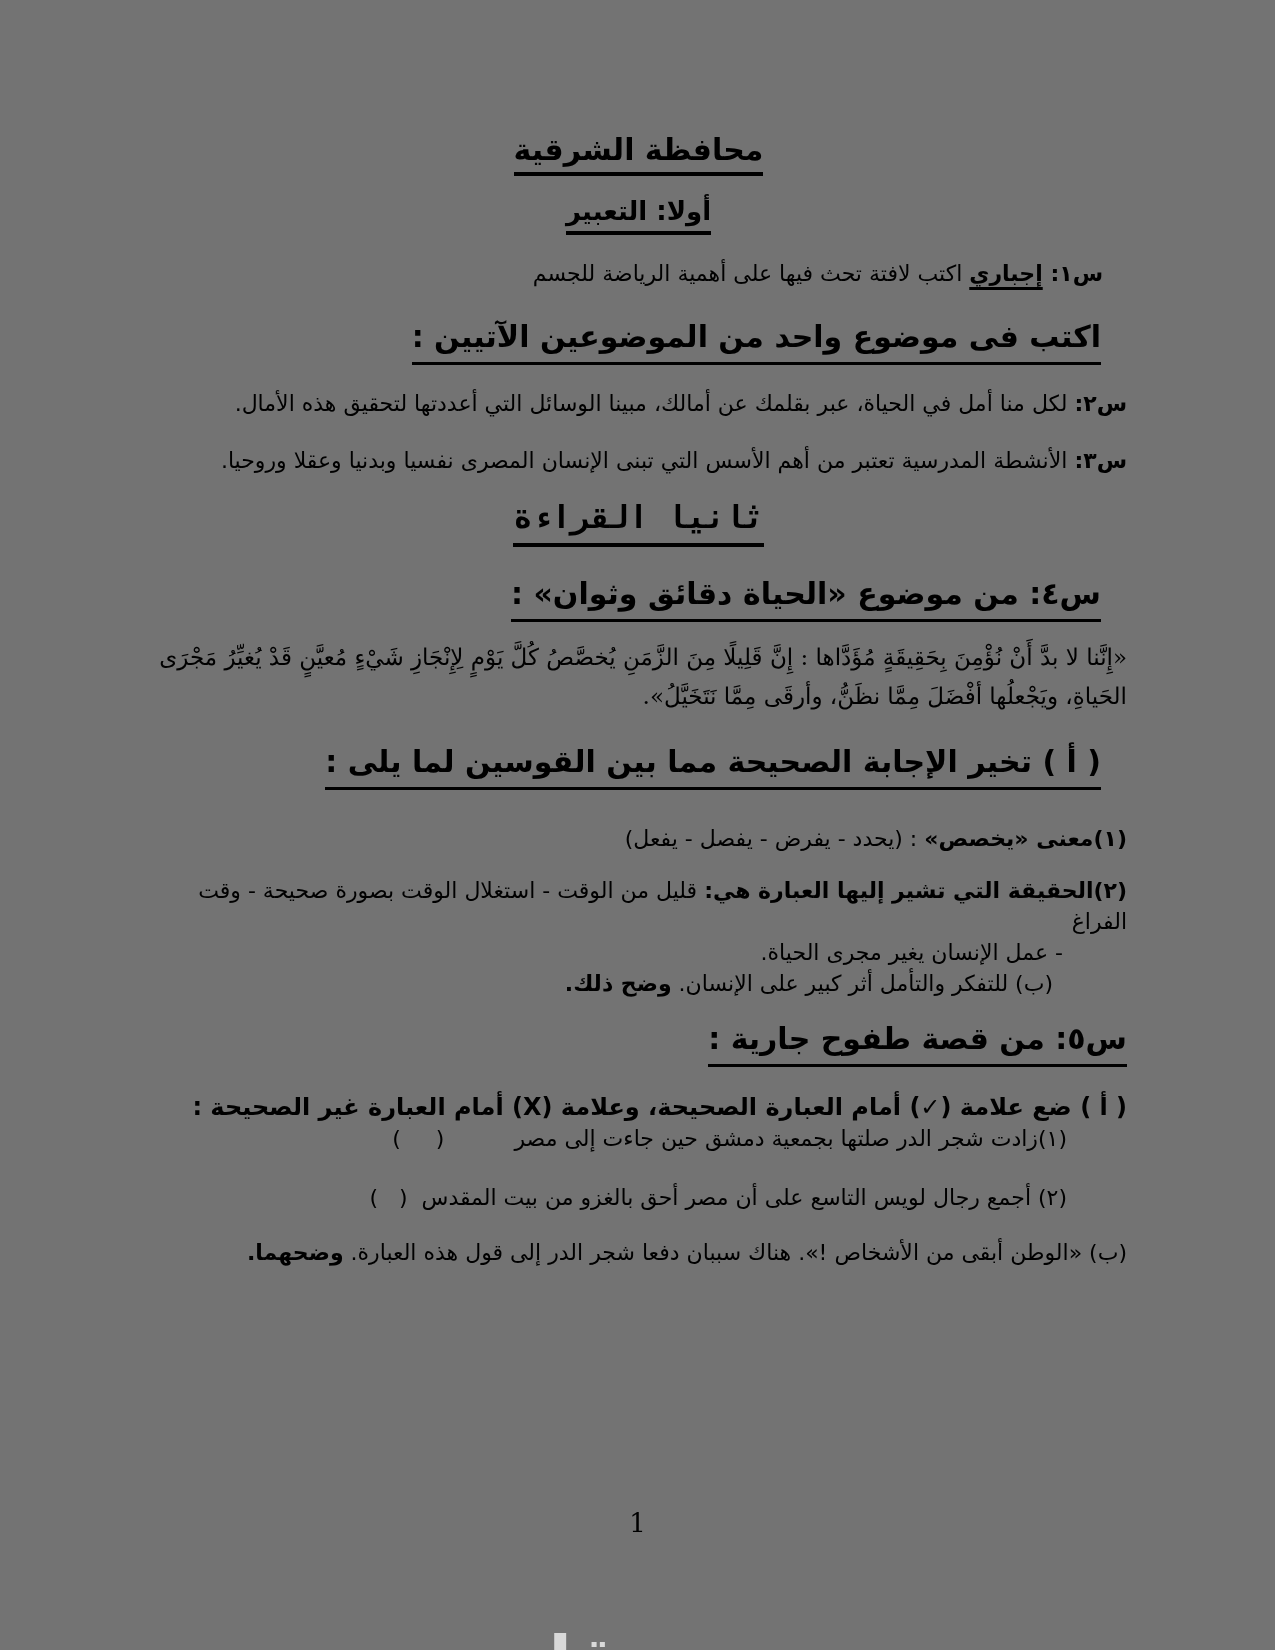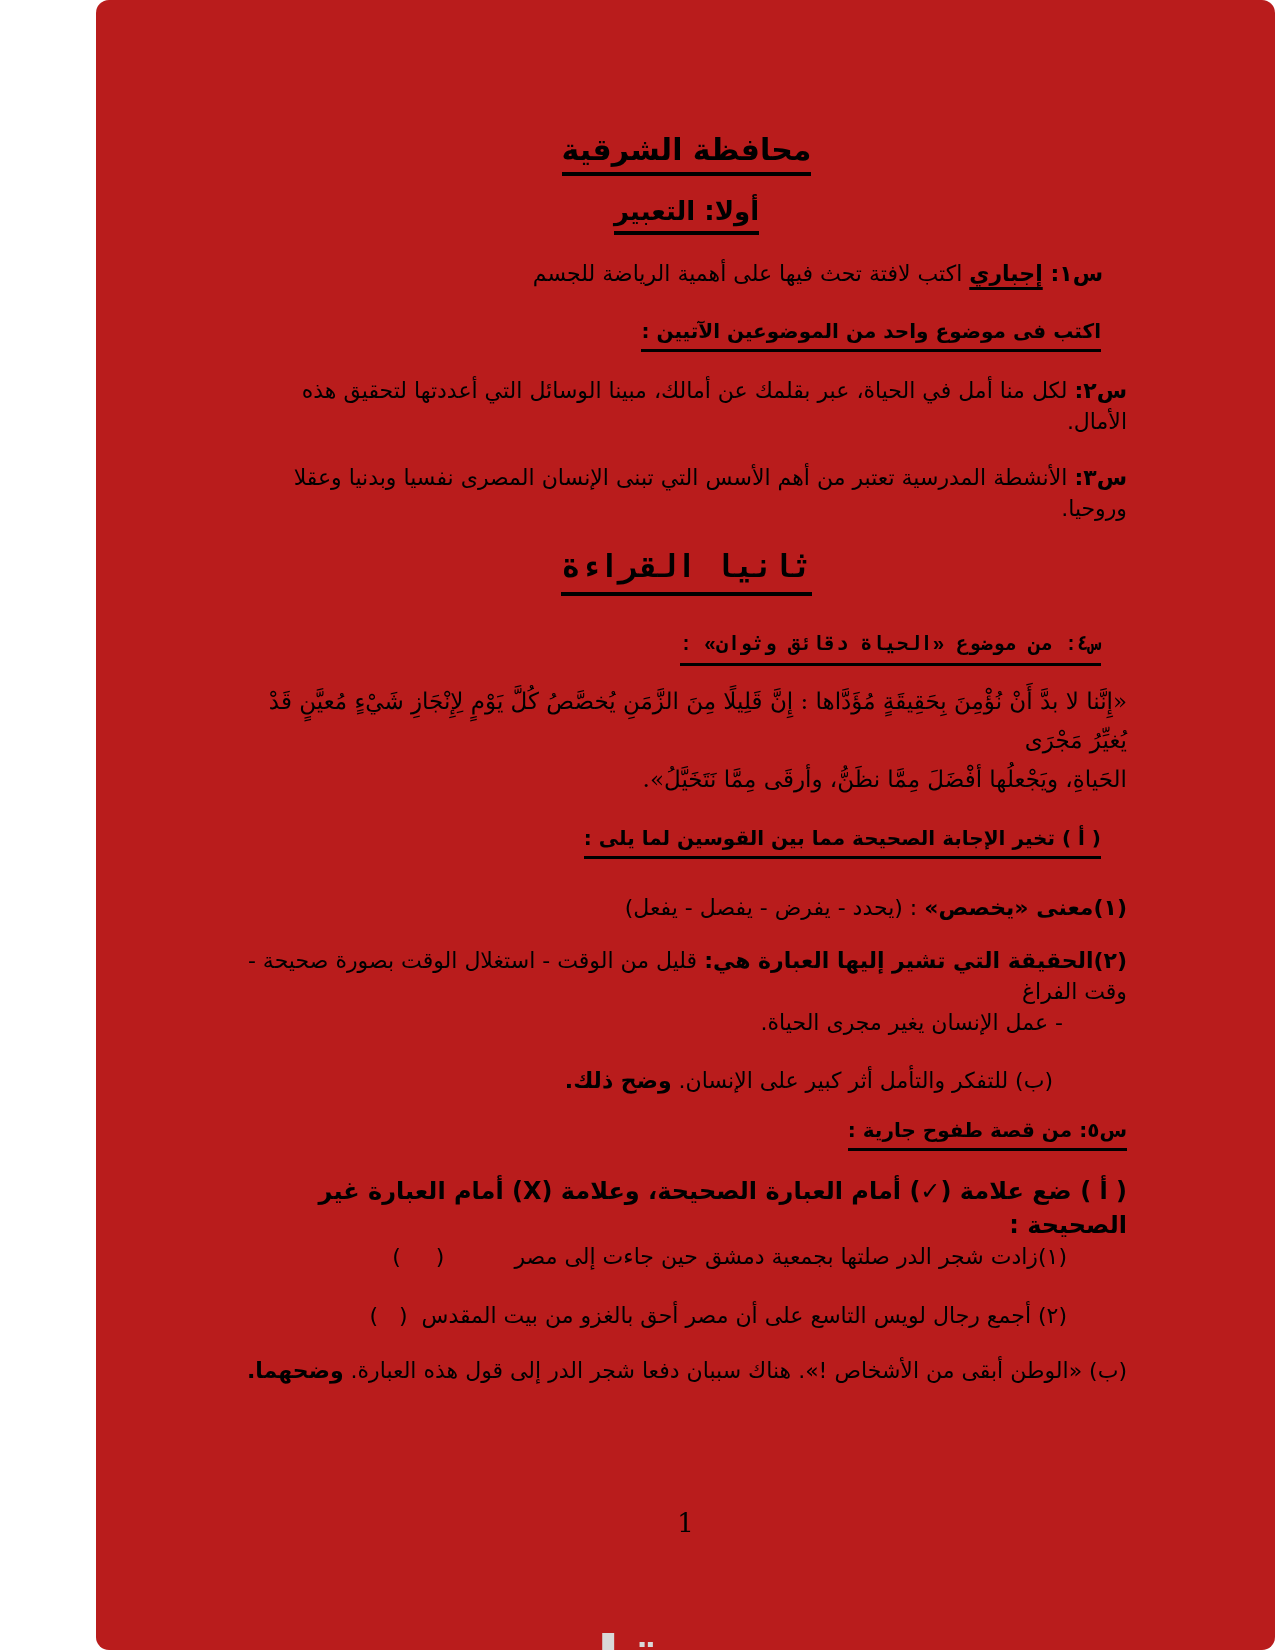--- a/index.html
+++ b/index.html
@@ -1,35 +1,34 @@
 <!DOCTYPE html>
 <html lang="ar" dir="rtl"><head>
 <meta charset="utf-8">
 <style>
   html,body{margin:0;padding:0;background:#ffffff;}
   .page{
     position:relative;
-    width:1179px;height:1650px;
-    background:#b91c1c;
+    width:1275px;height:1650px;
+    background:#737373;
     overflow:hidden;
     direction:rtl;
     font-family:"DejaVu Sans", sans-serif;
     color:#000;
-    border-radius:13px;
   }
   .content{padding:132px 148px 0 150px;}
   .center{text-align:center;}
   .hline{display:inline-block;border-bottom:4px solid #000;padding-bottom:5px;}
   .doc-title{font-size:30px;font-weight:bold;}
   .sec-title{font-size:26px;font-weight:bold;}
   .big-sec{font-size:32px;font-weight:bold;font-family:Liberation Mono, monospace;}
   .line{font-size:22px;line-height:1.4;text-align:right;}
   .b{font-weight:bold;}
   .u{text-decoration:underline;text-decoration-thickness:2.5px;text-underline-offset:6px;}
-  .qhead{font-size:20px;font-weight:bold;display:inline-block;border-bottom:3px solid #000;padding-bottom:4px;}
+  .qhead{font-size:30px;font-weight:bold;display:inline-block;border-bottom:3px solid #000;padding-bottom:4px;}
   .passage{font-family:"DejaVu Serif", serif;font-size:23px;line-height:1.7;text-align:right;}
   .cont-line{padding-right:64px;}
   .bracket1{margin-inline-start:70px;}
   .bracket2{margin-inline-start:14px;}
   .tf-item{padding-right:60px;}
   .pb-line{padding-right:74px;}
   .page-number{
     position:absolute;left:0;right:0;top:1508px;
     text-align:center;font-size:26px;direction:ltr;
     font-family:"DejaVu Serif", serif;
@@ -69,21 +68,21 @@
     </div>
 
     <div class="line" style="margin-top:26px;">
       <span class="b">س٣:</span><span> الأنشطة المدرسية تعتبر من أهم الأسس التي تبنى الإنسان المصرى نفسيا وبدنيا وعقلا وروحيا.</span>
     </div>
 
     <div class="center" style="margin-top:22px;">
       <span class="big-sec hline">ثانيا القراءة</span>
     </div>
 
-    <div class="line" style="margin-top:34px;padding-right:26px;font-family:Liberation Mono, monospace;">
+    <div class="line" style="margin-top:26px;padding-right:26px;">
       <span class="qhead">س٤: من موضوع «الحياة دقائق وثوان» :</span>
     </div>
 
     <div class="passage" style="margin-top:16px;">
       <span>«إِنَّنا لا بدَّ أَنْ نُؤْمِنَ بِحَقِيقَةٍ مُؤَدَّاها : إِنَّ قَلِيلًا مِنَ الزَّمَنِ يُخصَّصُ كُلَّ يَوْمٍ لِإِنْجَازِ شَيْءٍ مُعيَّنٍ قَدْ يُغيِّرُ مَجْرَى</span><br>
       <span>الحَياةِ، ويَجْعلُها أفْضَلَ مِمَّا نظَنُّ، وأرقَى مِمَّا نَتَخَيَّلُ».</span>
     </div>
 
     <div class="line" style="margin-top:24px;padding-right:26px;">
       <span class="qhead">( أ ) تخير الإجابة الصحيحة مما بين القوسين لما يلى :</span>
@@ -93,21 +92,21 @@
       <span class="b">(١)</span><span class="b">معنى «يخصص»</span><span> : (يحدد - يفرض - يفصل - يفعل)</span>
     </div>
 
     <div class="line" style="margin-top:22px;">
       <span class="b">(٢)</span><span class="b">الحقيقة التي تشير إليها العبارة هي:</span><span> قليل من الوقت - استغلال الوقت بصورة صحيحة - وقت الفراغ</span>
       <div class="cont-line">
         <span>- عمل الإنسان يغير مجرى الحياة.</span>
       </div>
     </div>
 
-    <div class="line pb-line" style="margin-top:28px;">
+    <div class="line pb-line" style="margin-top:0;">
       <span>(ب) للتفكر والتأمل أثر كبير على الإنسان. </span><span class="b">وضح ذلك.</span>
     </div>
 
     <div class="line" style="margin-top:18px;">
       <span class="qhead">س٥: من قصة طفوح جارية :</span>
     </div>
 
     <div class="line" style="margin-top:24px;">
       <span class="b" style="font-size:24px;">( أ ) ضع علامة (✓) أمام العبارة الصحيحة، وعلامة (X) أمام العبارة غير الصحيحة :</span>
     </div>

